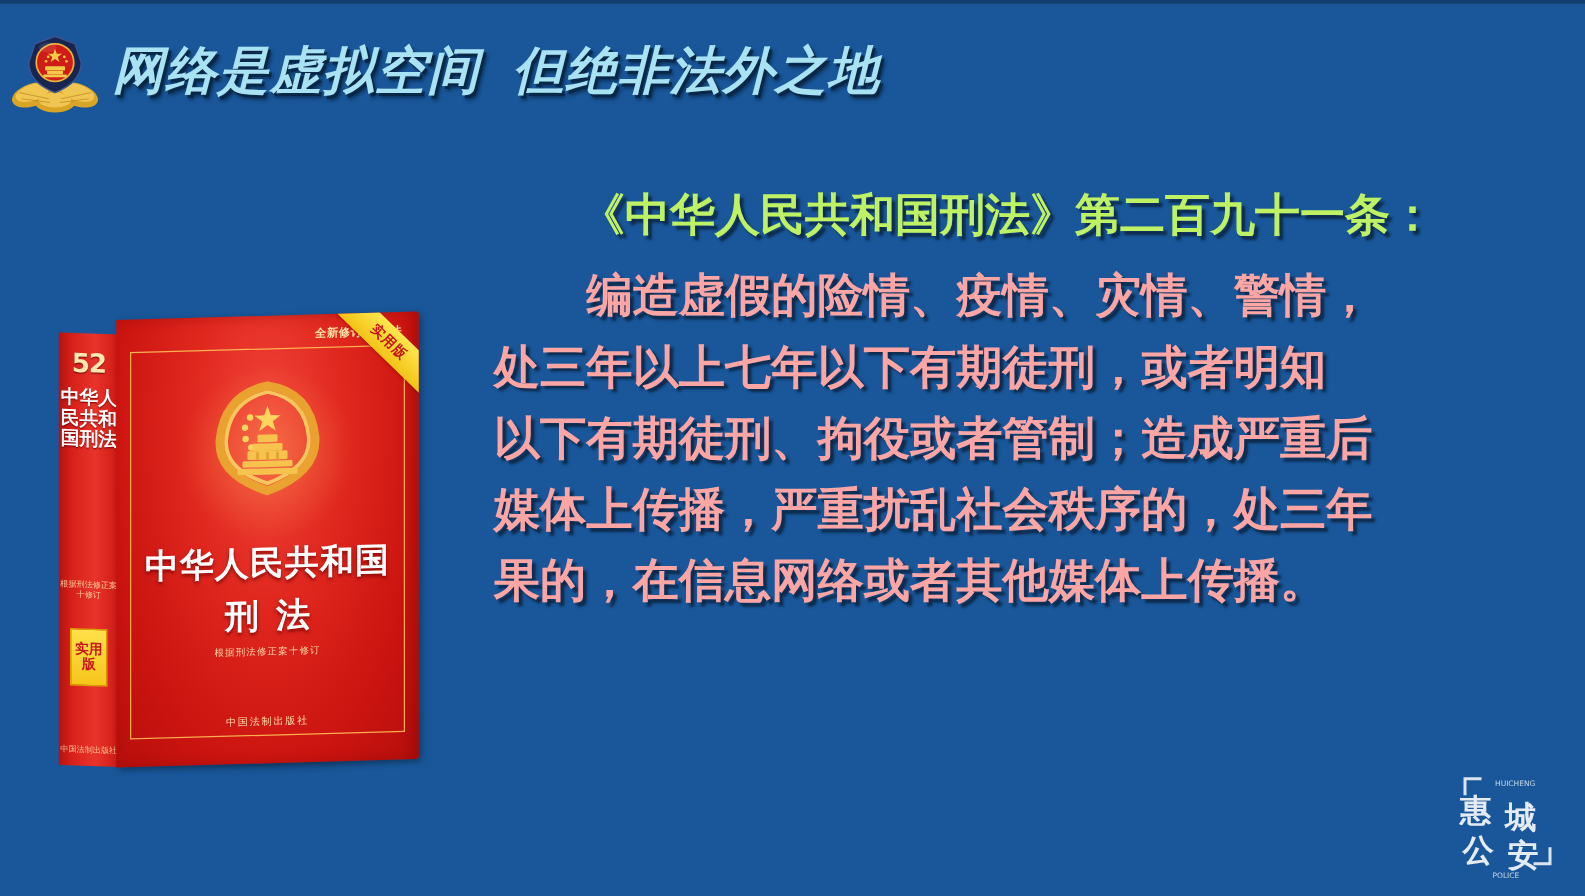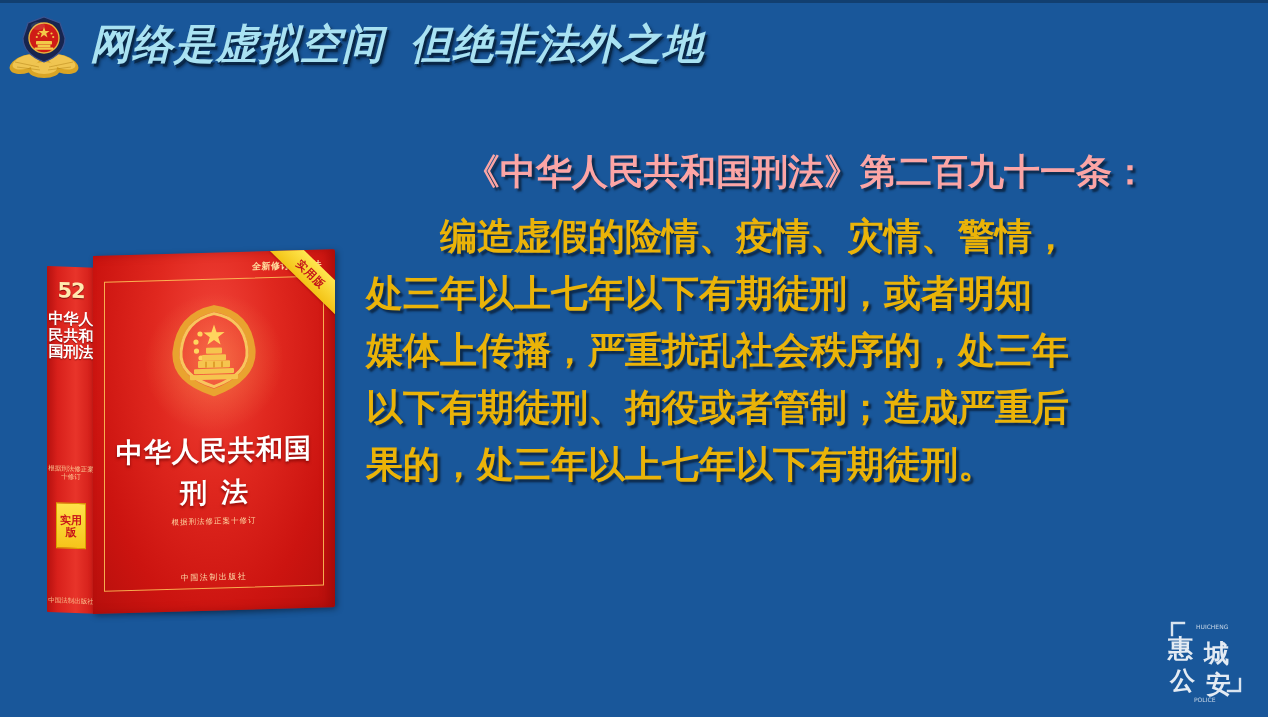--- a/index.html
+++ b/index.html
@@ -11,21 +11,21 @@
   }
 
   
   .top-hairline{
     position:absolute; top:0; left:0; width:1268px; height:3px;
     background:#123f70;
   }
 
   
   .header{
-    position:absolute; top:0; left:0; width:1268px; height:100px;
+    position:absolute; top:12px; left:0; width:1268px; height:100px;
     display:flex; align-items:center;
   }
   .badge{
     position:absolute; left:8px; top:12px;
     width:72px; height:74px;
   }
   .badge svg{ display:block; width:72px; height:74px; }
 
   .header-text{
     position:absolute; left:90px; top:17px;
@@ -155,30 +155,31 @@
     position:absolute; left:0; bottom:28px; width:100%;
     text-align:center; color:#ffe2ae; font-size:8px; letter-spacing:1.5px;
     opacity:.95;
   }
 
   
   .law{
     position:absolute; left:366px; top:146px; width:880px;
   }
   .law-title{
-    font-size:36px; font-weight:bold; color:#fca5a5;
+    font-size:36px; font-weight:bold; color:#bef264;
     text-align:center; line-height:52px; letter-spacing:0;
     text-shadow:3px 3px 2px rgba(10,34,62,.85);
     white-space:nowrap;
   }
   .law-body{
     margin-top:10px;
-    font-size:37px; font-weight:bold; color:#eab308;
+    font-size:37px; font-weight:bold; color:#fca5a5;
     line-height:57px; letter-spacing:0;
     text-shadow:3px 3px 2px rgba(10,34,62,.85);
+    margin-left:29px;
   }
   .law-body p{ white-space:nowrap; }
   .law-body p.first{ text-indent:74px; }
 
   
   .watermark{
     position:absolute; right:14px; bottom:12px;
     width:96px; height:96px;
     opacity:.93;
   }
@@ -290,23 +291,23 @@
       <div class="cover-pub">中国法制出版社</div>
     </div>
   </div>
 </div>
 
 <div class="law">
   <div class="law-title">《中华人民共和国刑法》第二百九十一条：</div>
   <div class="law-body">
     <p class="first">编造虚假的险情、疫情、灾情、警情，</p>
     <p>处三年以上七年以下有期徒刑，或者明知</p>
+    <p>以下有期徒刑、拘役或者管制；造成严重后</p>
     <p>媒体上传播，严重扰乱社会秩序的，处三年</p>
-    <p>以下有期徒刑、拘役或者管制；造成严重后</p>
-    <p>果的，处三年以上七年以下有期徒刑。</p>
+    <p>果的，在信息网络或者其他媒体上传播。</p>
   </div>
 </div>
 
 <div class="watermark">
   <svg viewBox="0 0 96 96">
     <g stroke="#ffffff" stroke-width="2.4" fill="none" opacity=".9" stroke-linecap="square">
       <path d="M14 26 L14 14 L26 14"></path>
       <path d="M82 70 L82 82 L70 82"></path>
     </g>
     <g fill="#ffffff" opacity=".95" font-family="'DejaVu Sans','Liberation Sans',sans-serif" font-weight="bold" font-size="25">

